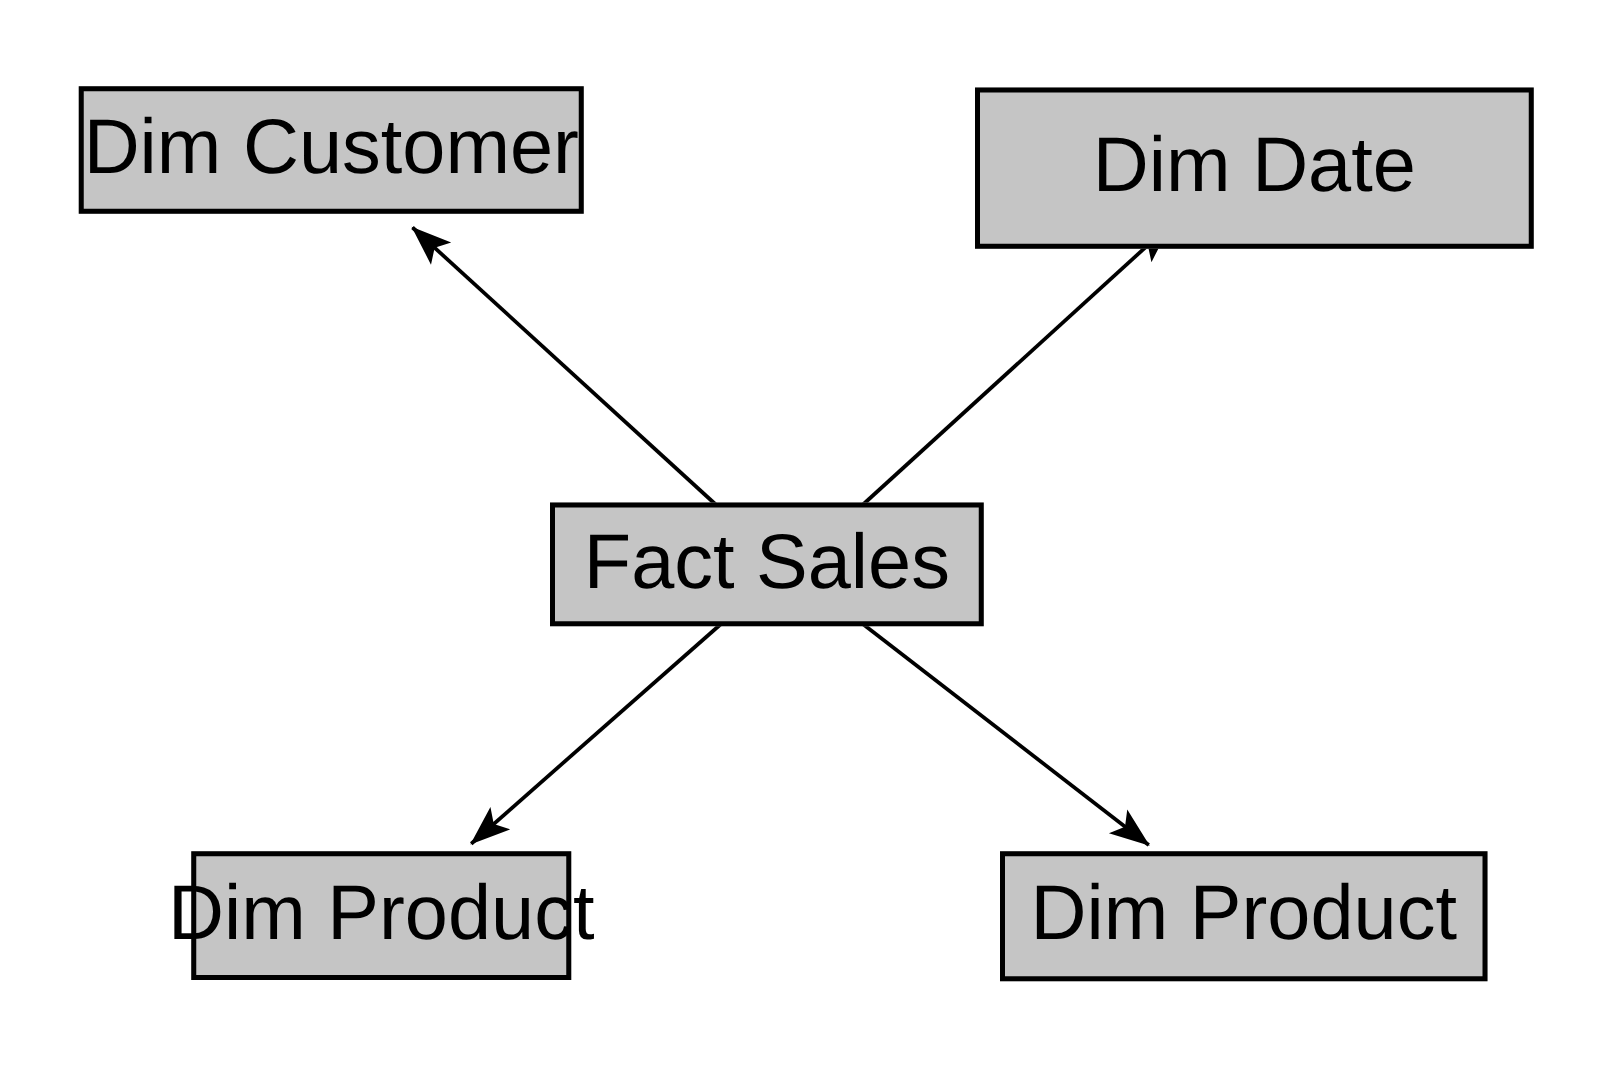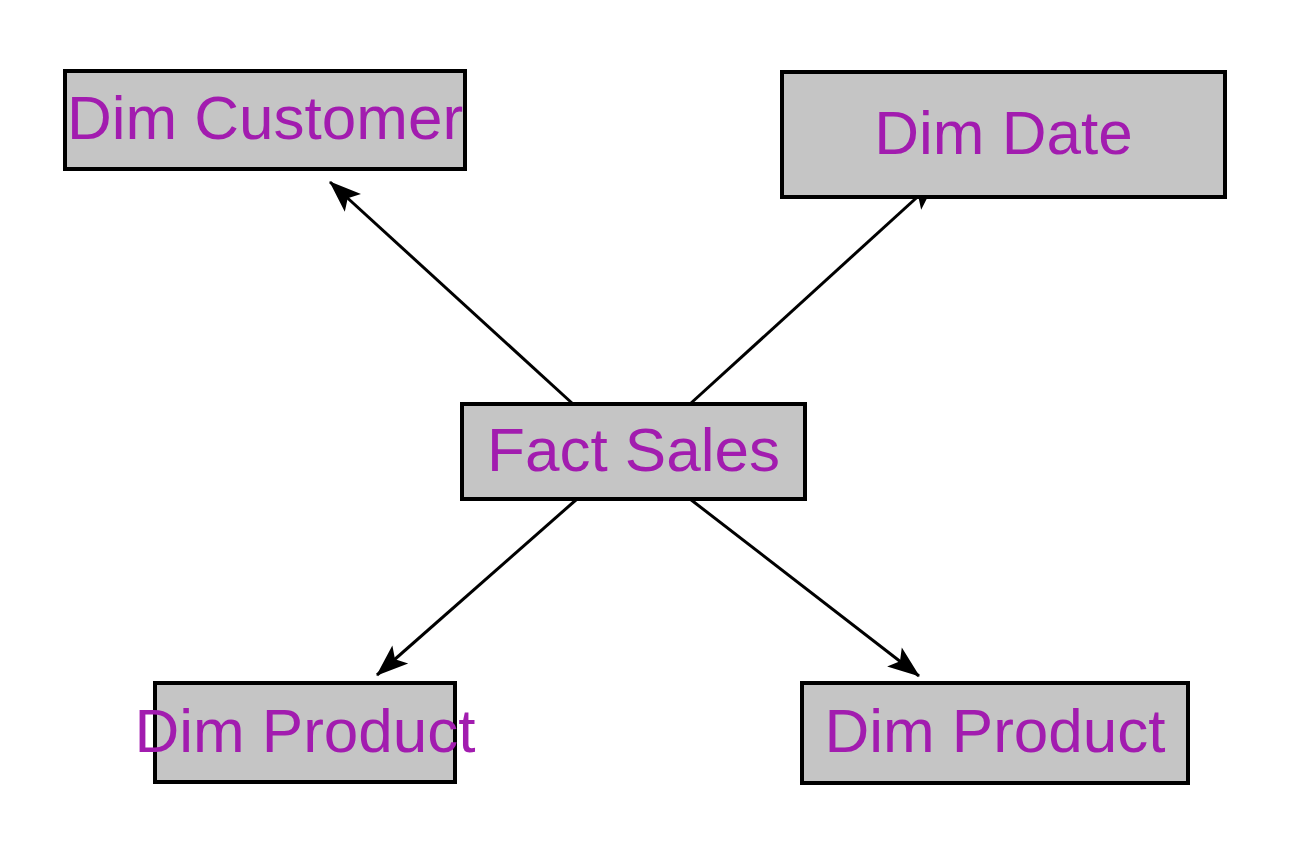--- a/index.html
+++ b/index.html
@@ -20,36 +20,36 @@
     left: 0;
     top: 0;
     width: 1294px;
     height: 854px;
   }
   .node {
     position: absolute;
     box-sizing: border-box;
     background: #c5c5c5;
     border: 4px solid #000000;
-    color: #a21caf;
+    color: #000000;
     font-size: 62px;
     line-height: 1;
     display: flex;
     align-items: center;
     justify-content: center;
     white-space: nowrap;
   }
   .node span {
     display: block;
     padding-bottom: 4px;
   }
   
   .node-dim-channel  { left: 63px;  top: 69px;  width: 404px; height: 102px; }
   .node-dim-customer { left: 780px; top: 70px;  width: 447px; height: 129px; }
-  .node-fact-sales   { left: 460px; top: 402px; width: 347px; height: 99px;  }
+  .node-fact-sales   { left: 440px; top: 402px; width: 347px; height: 99px;  }
   .node-dim-date     { left: 153px; top: 681px; width: 304px; height: 103px; }
   .node-dim-product  { left: 800px; top: 681px; width: 390px; height: 104px; }
   .edge {
     stroke: #000000;
     stroke-width: 3;
     fill: none;
   }
 </style>
 </head>
 <body>

